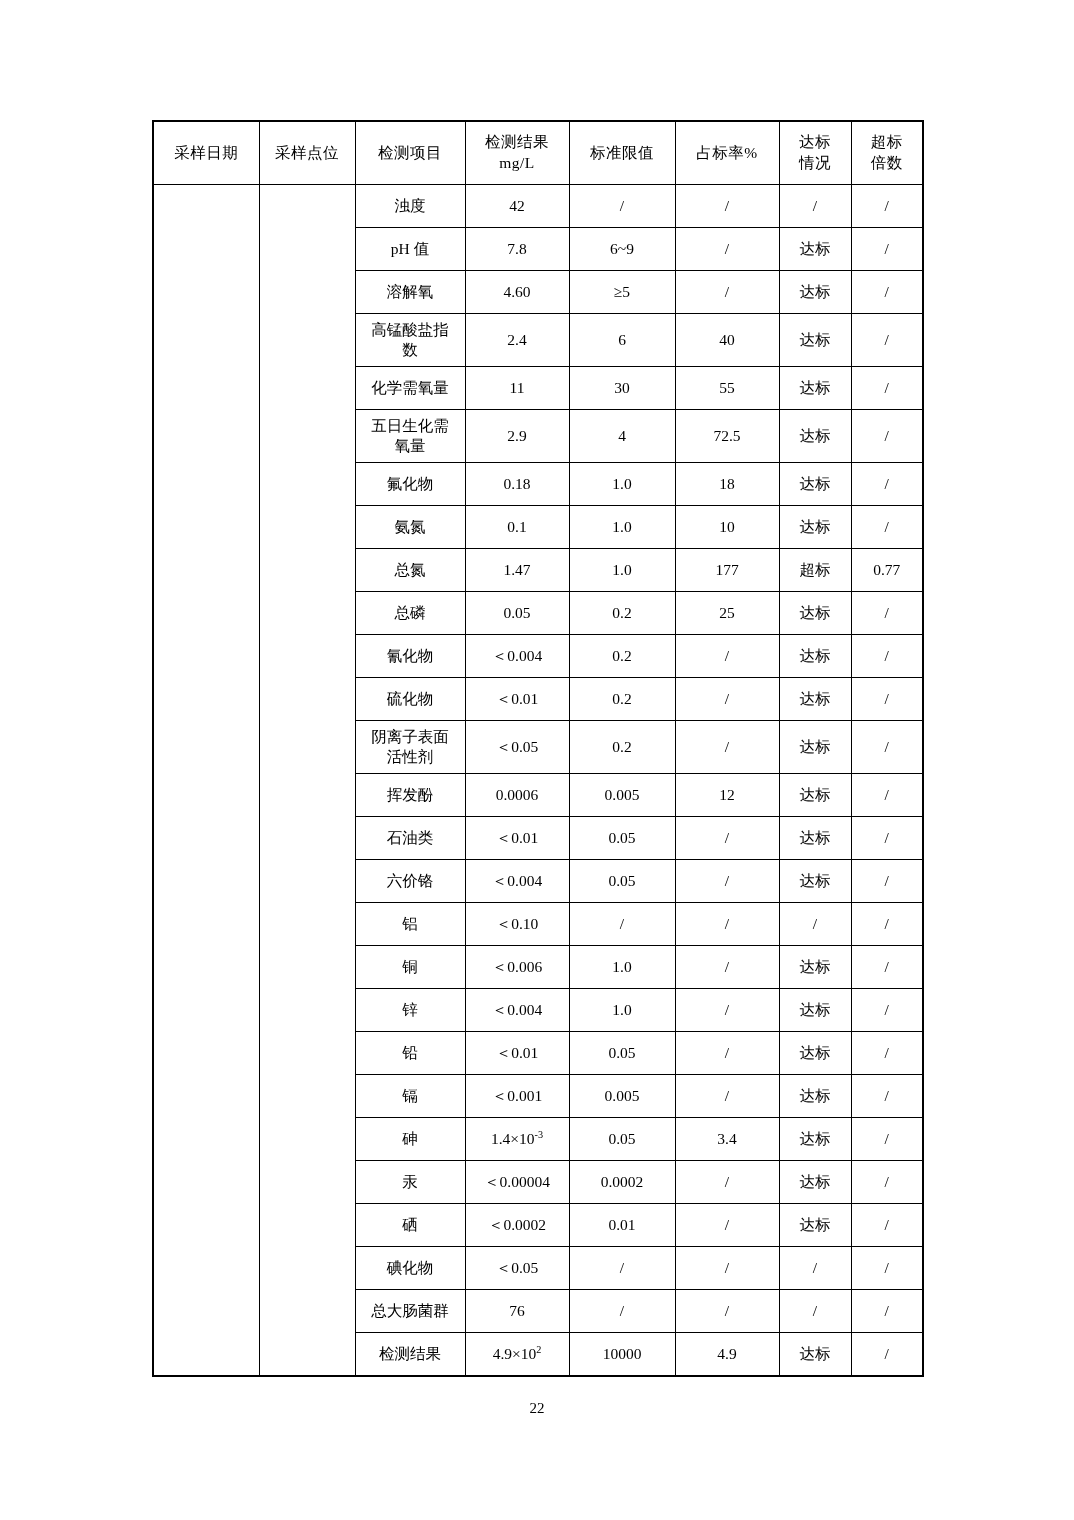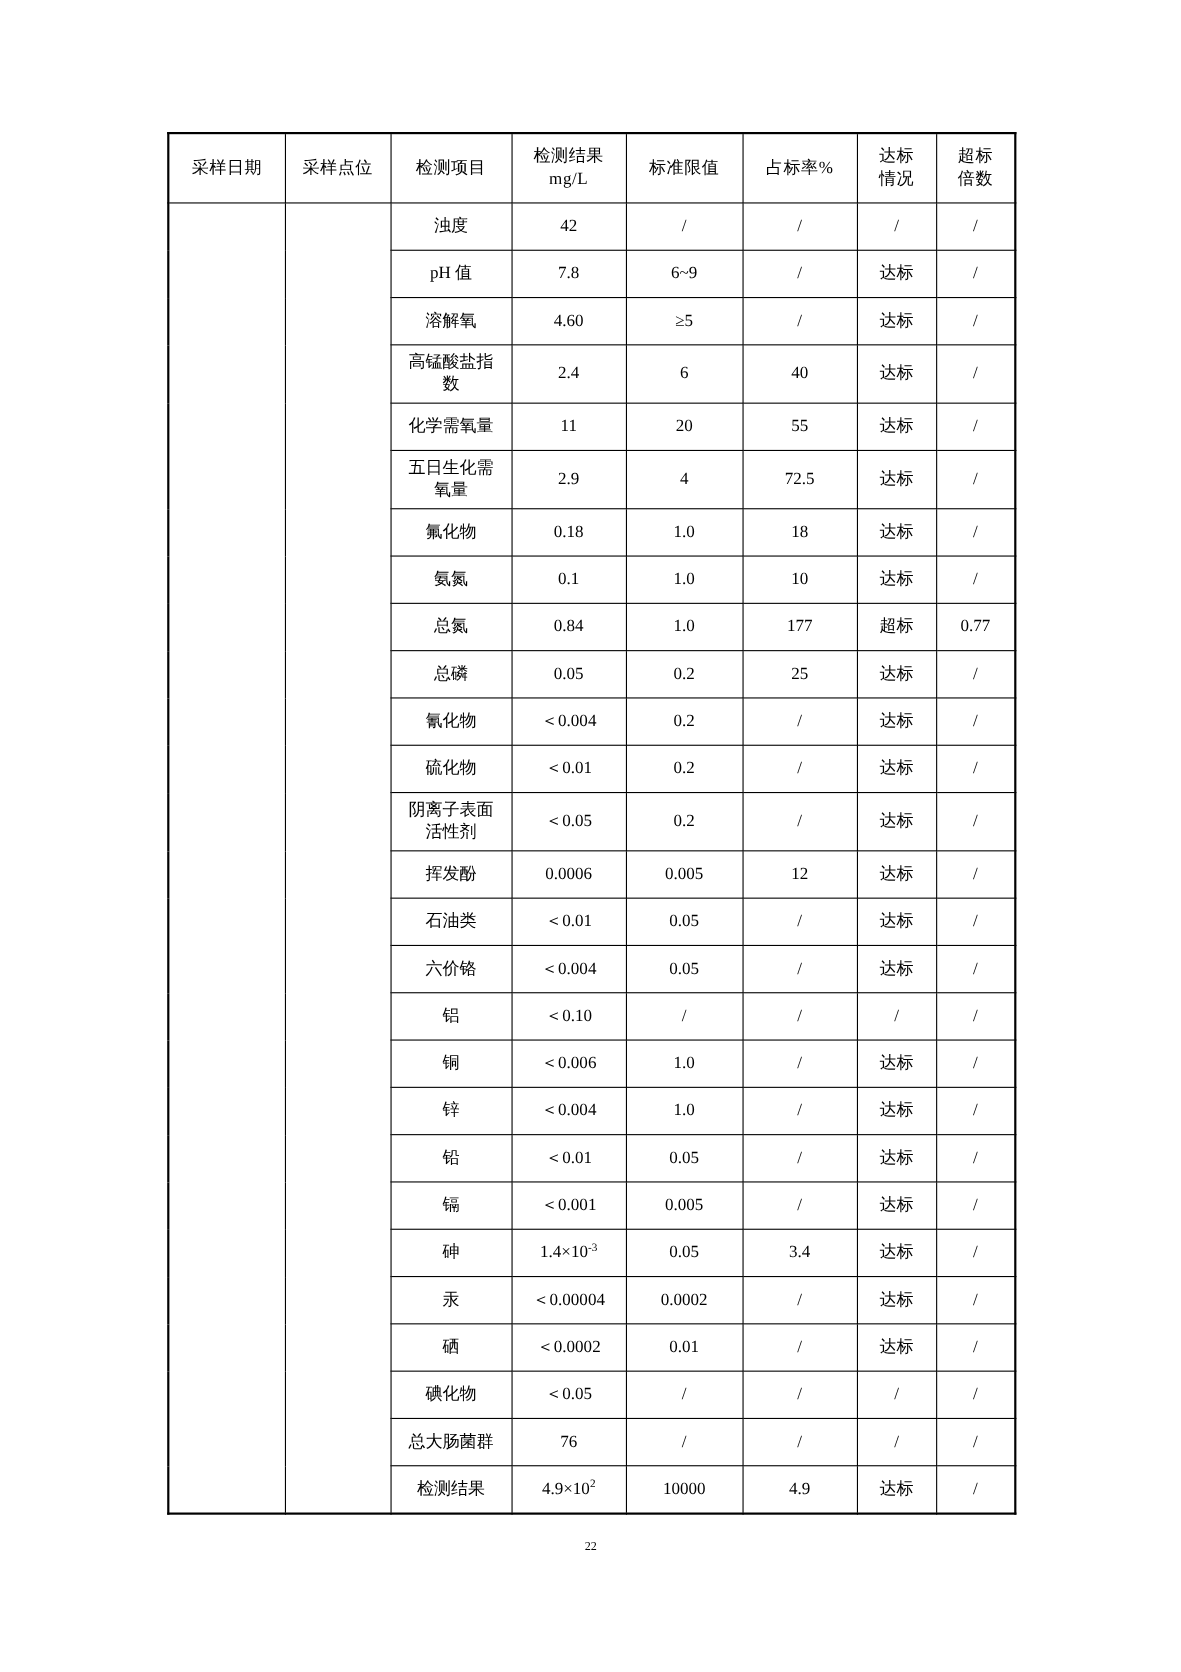--- a/index.html
+++ b/index.html
@@ -80,21 +80,21 @@
   sup {
     font-size: 0.66em;
     vertical-align: super;
   }
   .page-number {
     position: absolute;
     top: 1400px;
     left: 0;
     width: 1074px;
     text-align: center;
-    font-size: 11px;
+    font-size: 15px;
     font-family: "Liberation Serif", "DejaVu Serif", serif;
   }
   .blank-cell { }
 </style>
 </head>
 <body>
 
 <div class="page">
 
   <div class="table-wrap">
@@ -164,21 +164,21 @@
             </td>
             <td class="tall">2.4</td>
             <td class="tall">6</td>
             <td class="tall">40</td>
             <td class="tall">达标</td>
             <td class="tall">/</td>
           </tr>
           <tr>
             <td>化学需氧量</td>
             <td>11</td>
-            <td>20</td>
+            <td>30</td>
             <td>55</td>
             <td>达标</td>
             <td>/</td>
           </tr>
           <tr>
             <td class="tall">
               <span class="twoline">五日生化需</span>
               <span class="twoline">氧量</span>
             </td>
             <td class="tall">2.9</td>
@@ -198,21 +198,21 @@
           <tr>
             <td>氨氮</td>
             <td>0.1</td>
             <td>1.0</td>
             <td>10</td>
             <td>达标</td>
             <td>/</td>
           </tr>
           <tr class="bold-row">
             <td>总氮</td>
-            <td>0.84</td>
+            <td>1.47</td>
             <td>1.0</td>
             <td>177</td>
             <td>超标</td>
             <td>0.77</td>
           </tr>
           <tr>
             <td>总磷</td>
             <td>0.05</td>
             <td>0.2</td>
             <td>25</td>

